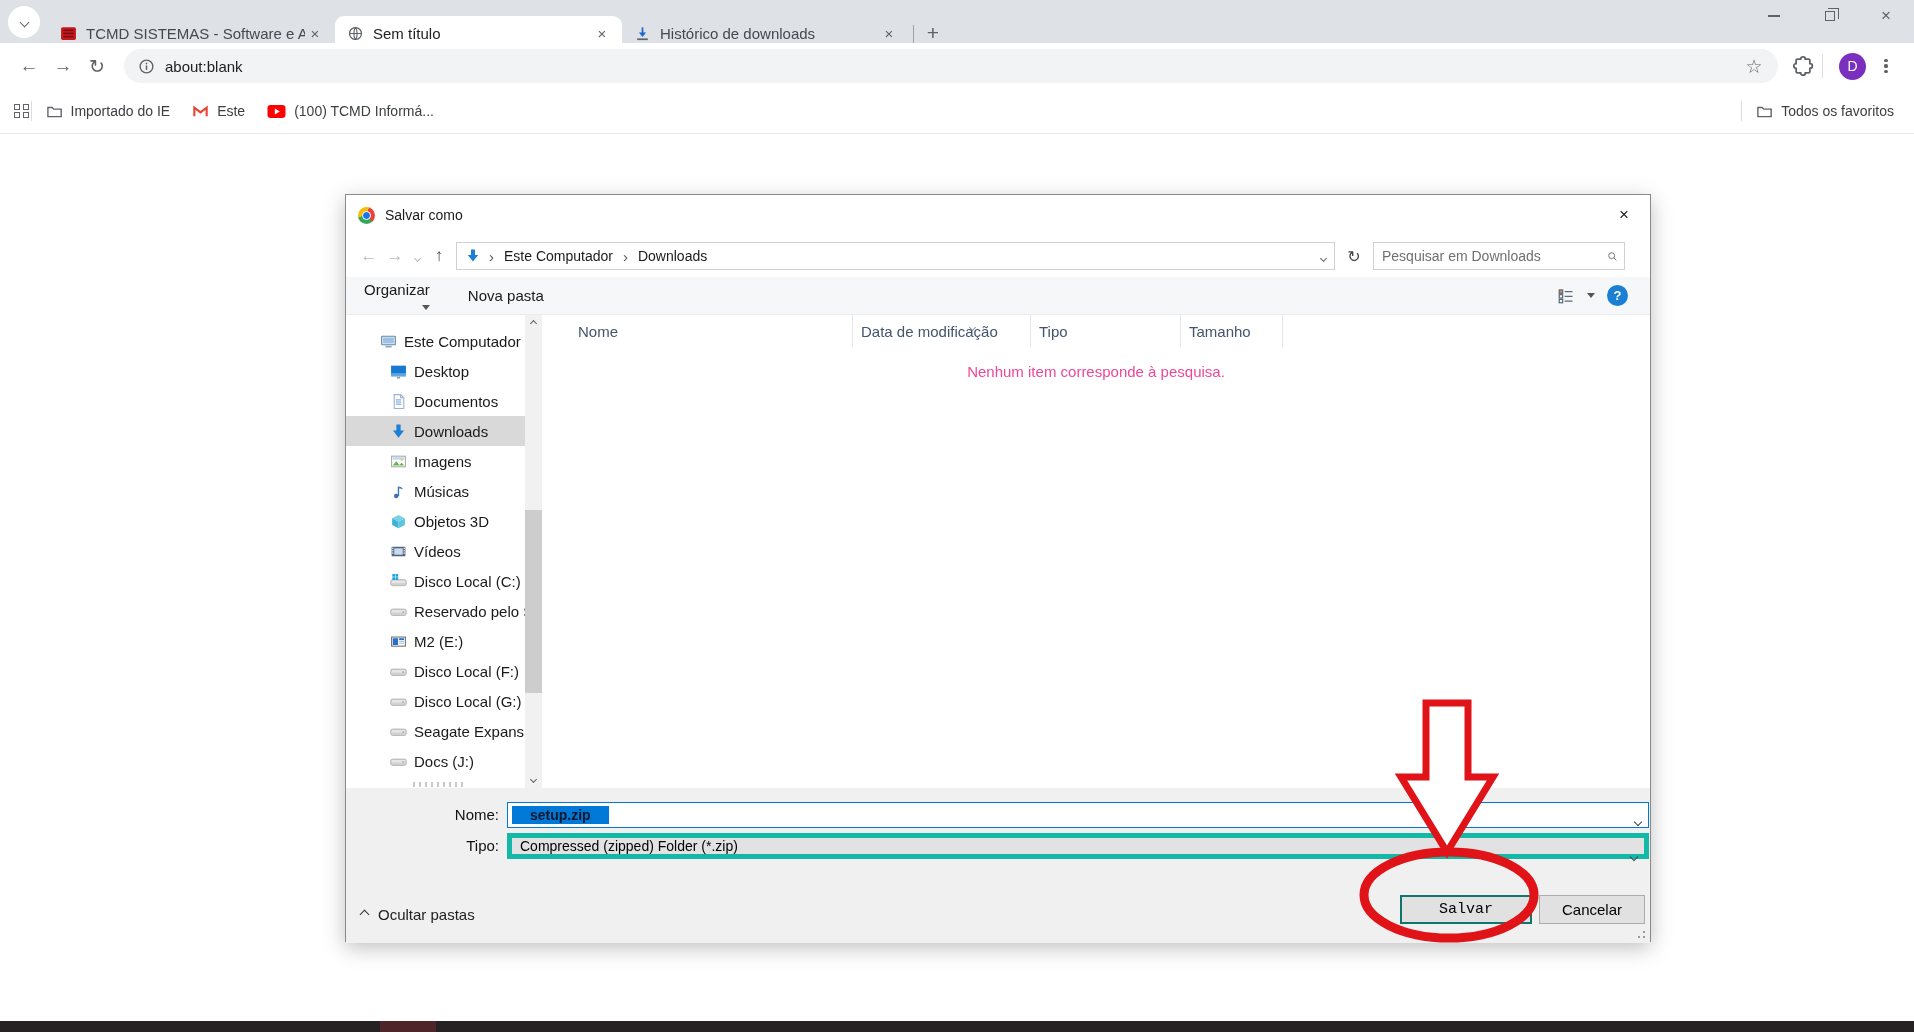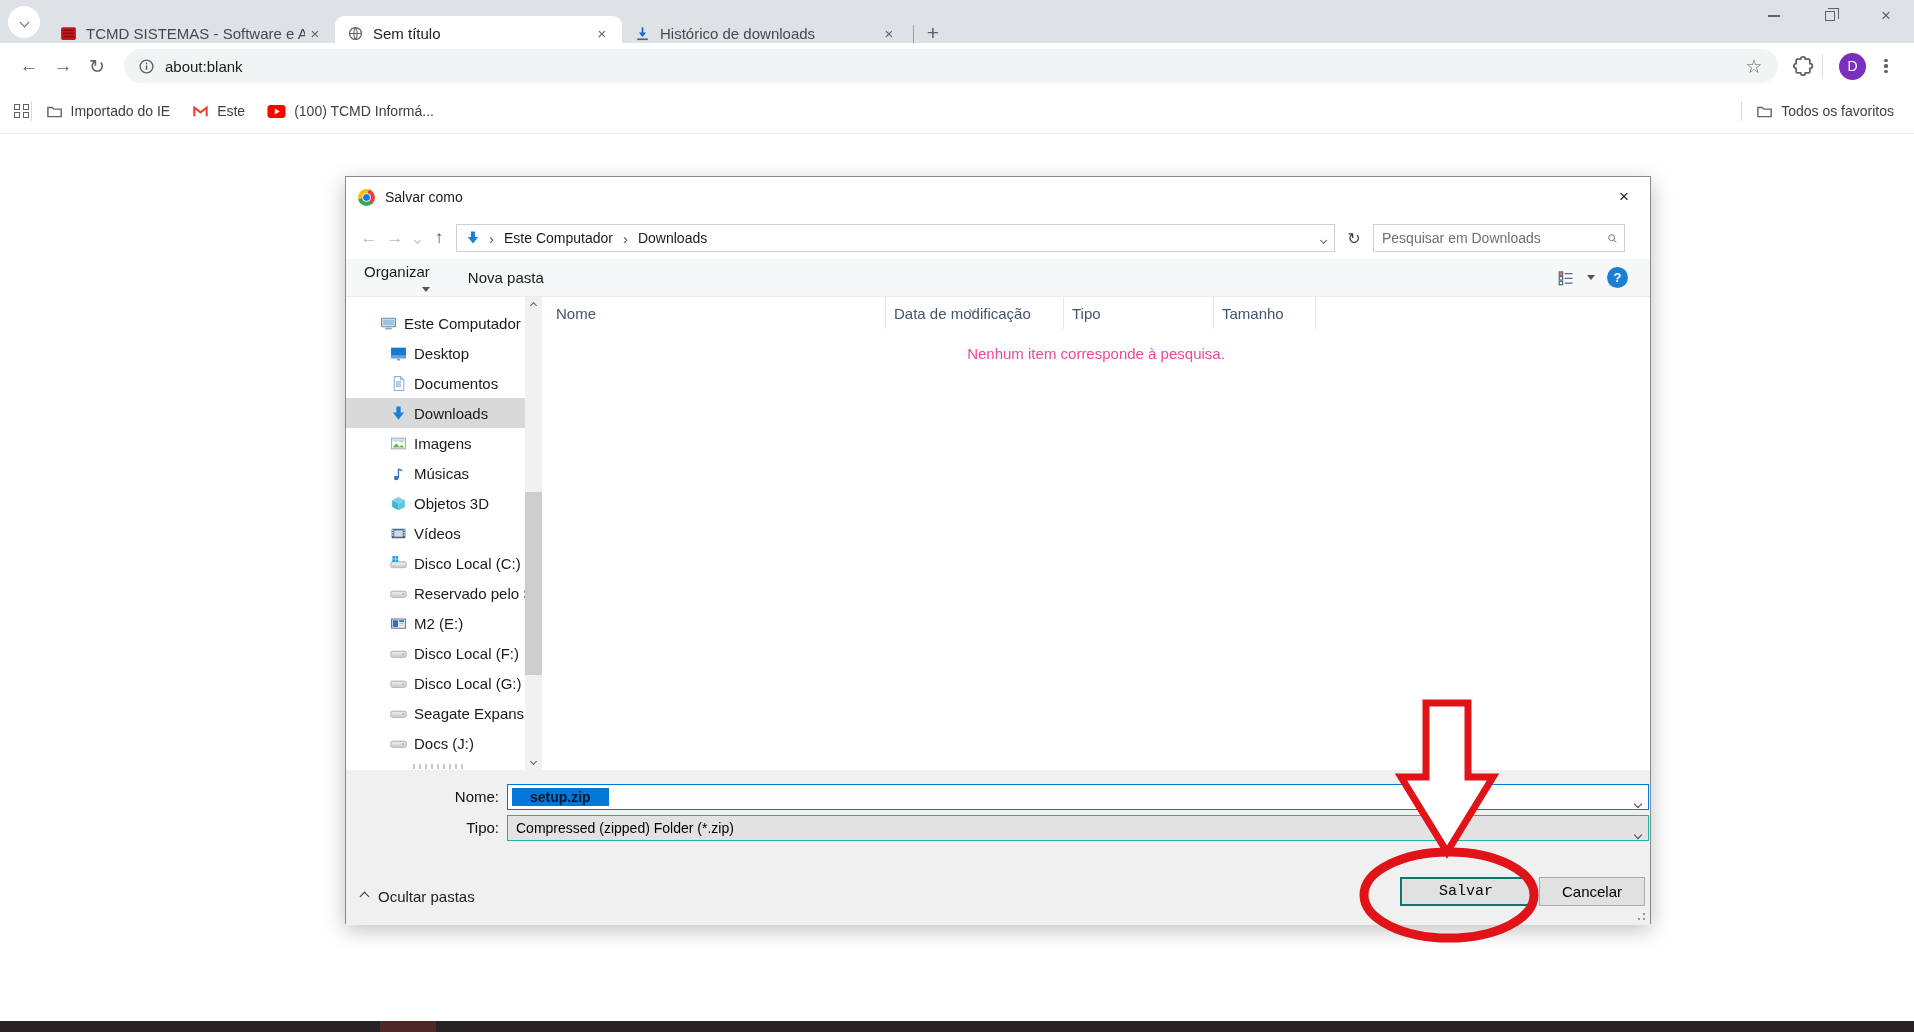--- a/index.html
+++ b/index.html
@@ -37,21 +37,21 @@
 
   
   .bookmarks { position:absolute; left:0; top:89px; width:1914px; height:45px; background:#fff; border-bottom:1px solid #e8eaed; display:flex; align-items:center; padding:0 14px; font-size:14px; color:#3c4043; }
   .bm { display:flex; align-items:center; gap:8px; margin-right:22px; white-space:nowrap; }
   .bm-sep { width:1px; height:20px; background:#dadce0; margin:0 14px 0 2px; }
   .bm-right { margin-left:auto; display:flex; align-items:center; }
   .appsgrid { display:grid; grid-template-columns:6px 6px; grid-template-rows:6px 6px; gap:2.5px; }
   .appsgrid i { background:transparent; border:1.6px solid #5f6368; }
 
   
-  .dialog { position:absolute; left:345px; top:176px; width:1306px; height:748px; background:#fff; border:1px solid #8a8a8a; box-shadow:0 6px 20px rgba(0,0,0,.25); font-size:15px; color:#1a1a1a; }
+  .dialog { position:absolute; left:345px; top:194px; width:1306px; height:748px; background:#fff; border:1px solid #8a8a8a; box-shadow:0 6px 20px rgba(0,0,0,.25); font-size:15px; color:#1a1a1a; }
   .dlg-title { position:absolute; left:0; top:0; width:100%; height:40px; display:flex; align-items:center; padding:0 12px; font-size:14px; }
   .dlg-title .txt { margin-left:10px; }
   .dlg-close { position:absolute; right:12px; top:8px; width:28px; height:24px; display:flex; align-items:center; justify-content:center; font-size:17px; color:#222; font-weight:300; }
   .chrome-logo { position:relative; width:17px; height:17px; border-radius:50%; background:conic-gradient(from 140deg, #34a853 0 33%, #fbbc05 33% 66%, #ea4335 66% 100%); }
   .chrome-logo::after { content:""; position:absolute; left:50%; top:50%; width:7px; height:7px; margin:-4.5px 0 0 -4.5px; background:#1a73e8; border:1px solid #fff; border-radius:50%; }
 
   .dlg-nav { position:absolute; left:0; top:40px; width:100%; height:42px; display:flex; align-items:center; padding:0 10px; }
   .dn-ic { width:26px; text-align:center; font-size:17px; color:#4a4a4a; flex:0 0 auto; }
   .dn-ic.dis { color:#b4bac1; }
   .chev { display:inline-block; width:7px; height:7px; border-right:1.6px solid #666; border-bottom:1.6px solid #666; transform:rotate(45deg); }
@@ -80,37 +80,37 @@
   .clipped-ticks { position:absolute; left:67px; top:467px; width:52px; height:5px; overflow:hidden;
      background:repeating-linear-gradient(90deg,#9a9a9a 0 2px,transparent 2px 6px); opacity:.55; }
   .vscroll { position:absolute; right:0; top:0; width:17px; height:100%; background:#f1f1f1; }
   .vs-btn { position:absolute; left:0; width:17px; height:17px; display:flex; align-items:center; justify-content:center; }
   .vs-btn .chev { width:5px; height:5px; border-color:#606060; }
   .vs-thumb { position:absolute; left:0; top:195px; width:17px; height:183px; background:#cdcdcd; }
 
   .flist { position:relative; flex:1; height:100%; }
   .fl-header { position:absolute; left:0; top:0; width:100%; height:32px; display:flex; color:#44546b; }
   .fl-h { display:flex; align-items:center; padding-left:8px; border-right:1px solid #e4e7ec; height:32px; }
-  .fl-h.c1 { width:344px; padding-left:14px; }
+  .fl-h.c1 { width:311px; padding-left:36px; }
   .fl-h.c2 { width:178px; }
   .fl-h.c3 { width:150px; }
   .fl-h.c4 { width:102px; }
   .sort-chev { position:absolute; left:428px; top:1px; }
   .sort-chev .chev { width:5px; height:5px; border-color:#8b97a8; }
   .fl-empty { position:absolute; left:0; top:48px; width:100%; text-align:center; color:#ec4899; }
 
   .dlg-bottom { position:absolute; left:0; top:593px; width:100%; height:155px; background:#f0f0f0; }
   .f-label { position:absolute; width:120px; text-align:right; color:#111; }
   .name-label { left:33px; top:18px; }
   .type-label { left:33px; top:49px; }
   .name-field { position:absolute; left:161px; top:14px; width:1142px; height:26px; background:#fff; border:1px solid #0078d7; display:flex; align-items:center; padding:0 24px 0 4px; font-size:14px; }
   .sel-text { background:#0078d7; color:#0f172a; padding:1px 18px;font-weight:bold; }
   .combo-chev { position:absolute; right:7px; top:9px; }
   .combo-chev .chev { width:6px; height:6px; border-color:#444; }
-  .type-field { position:absolute; left:161px; top:45px; width:1142px; height:26px; background:#e2e2e2; border:1px solid #14b8a6; display:flex; align-items:center; padding:0 24px 0 8px; font-size:14px; color:#000; }
+  .type-field { position:absolute; left:161px; top:45px; width:1142px; height:26px; background:#e2e2e2; border:5px solid #14b8a6; display:flex; align-items:center; padding:0 24px 0 8px; font-size:14px; color:#000; }
   .hide-folders { position:absolute; left:15px; top:118px; display:flex; align-items:center; gap:10px; color:#222; }
   .hide-folders .chev { border-color:#333; }
   .btn { position:absolute; top:107px; height:29px; background:#e1e1e1; display:flex; align-items:center; justify-content:center; font-size:15px; color:#000; }
   .btn-save { left:1054px; width:132px; border:2px solid #0f766e;font-family:Liberation Mono, monospace; }
   .btn-cancel { left:1193px; width:106px; border:1px solid #aaadb0; }
   .grip { position:absolute; right:4px; bottom:4px; width:12px; height:12px;
     background:
       radial-gradient(circle 1.4px at 10px 10px,#9a9a9a 99%,transparent),
       radial-gradient(circle 1.4px at 10px 5px,#9a9a9a 99%,transparent),
       radial-gradient(circle 1.4px at 5px 10px,#9a9a9a 99%,transparent); }

